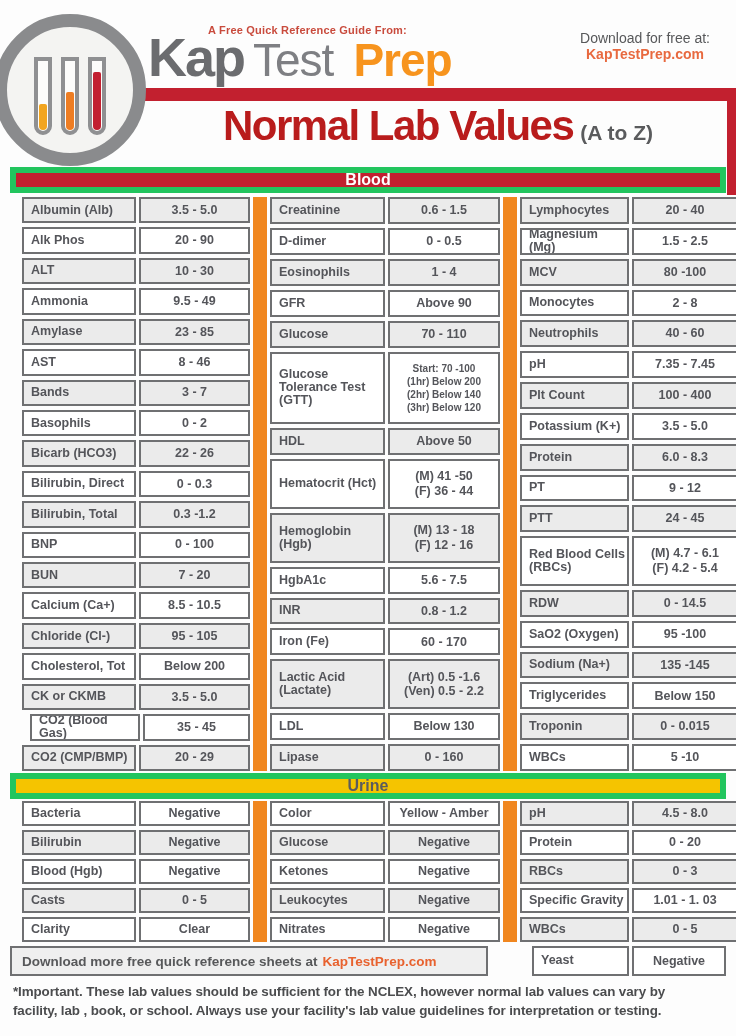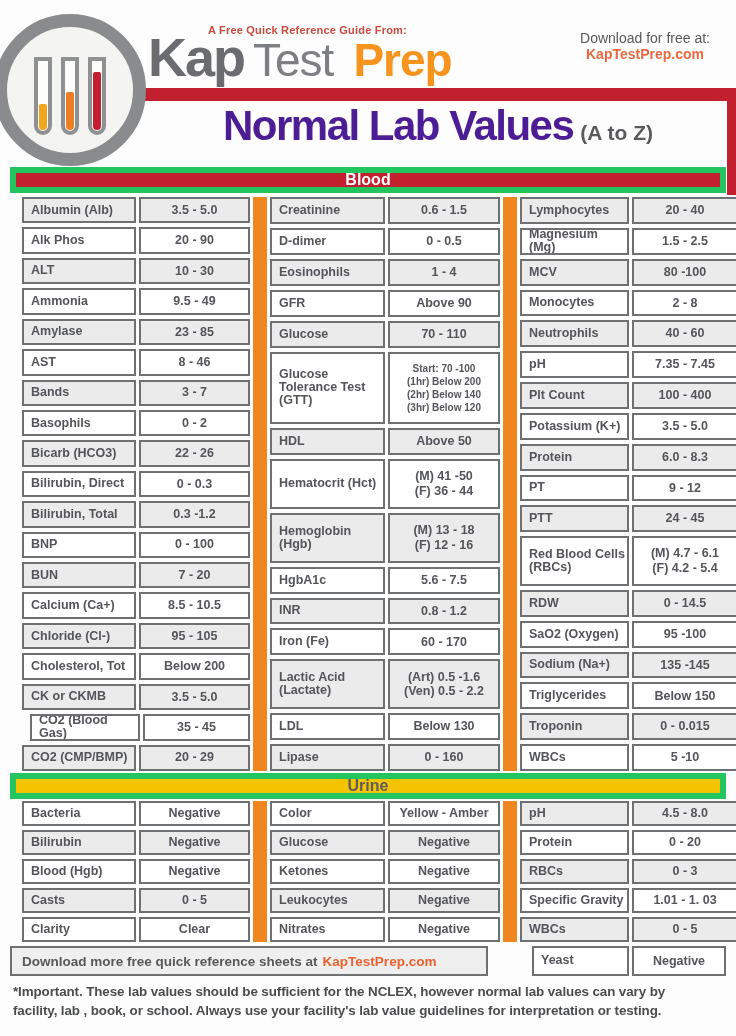--- a/index.html
+++ b/index.html
@@ -24,21 +24,21 @@
   .brand-line { position:absolute; left:148px; top:26px; display:flex; align-items:baseline; z-index:2; }
   .kap  { font-size:54px; font-weight:700; color:#6B6C6F; letter-spacing:-2px; }
   .test { font-size:46px; font-weight:400; color:#7E7F83; margin-left:9px; letter-spacing:-1px; }
   .prep { font-size:46px; font-weight:700; color:var(--brand-orange,#F7941E); margin-left:20px; letter-spacing:-1px; }
 
   .download { position:absolute; right:6px; top:30px; width:170px; text-align:center; z-index:3; }
   .dl-label { color:#57585A; font-size:14px; }
   .dl-link  { color:#E8693F; font-size:14px; font-weight:700; }
 
   .title { position:absolute; left:150px; top:102px; width:576px; display:flex; align-items:baseline; justify-content:center; gap:7px; z-index:2; }
-  .title-main { font-size:42px; font-weight:700; color:#4c1d95; letter-spacing:-1.5px; }
+  .title-main { font-size:42px; font-weight:700; color:#b91c1c; letter-spacing:-1.5px; }
   .title-suffix { font-size:21px; font-weight:700; color:#5A5B5D; }
 
   
   .band { position:absolute; left:10px; width:716px; height:26px; border:6px solid #22c55e; display:flex;
           align-items:center; justify-content:center; font-weight:700; font-size:16px; z-index:2; }
   .blood-band { top:167px; background:var(--red,#C2202F); color:#fff; }
   .urine-band { top:773px; background:var(--yellow,#F5C400); color:#5B5C5E; }
 
   
   .tables { position:absolute; left:22px; width:716px; display:flex; justify-content:space-between; }

